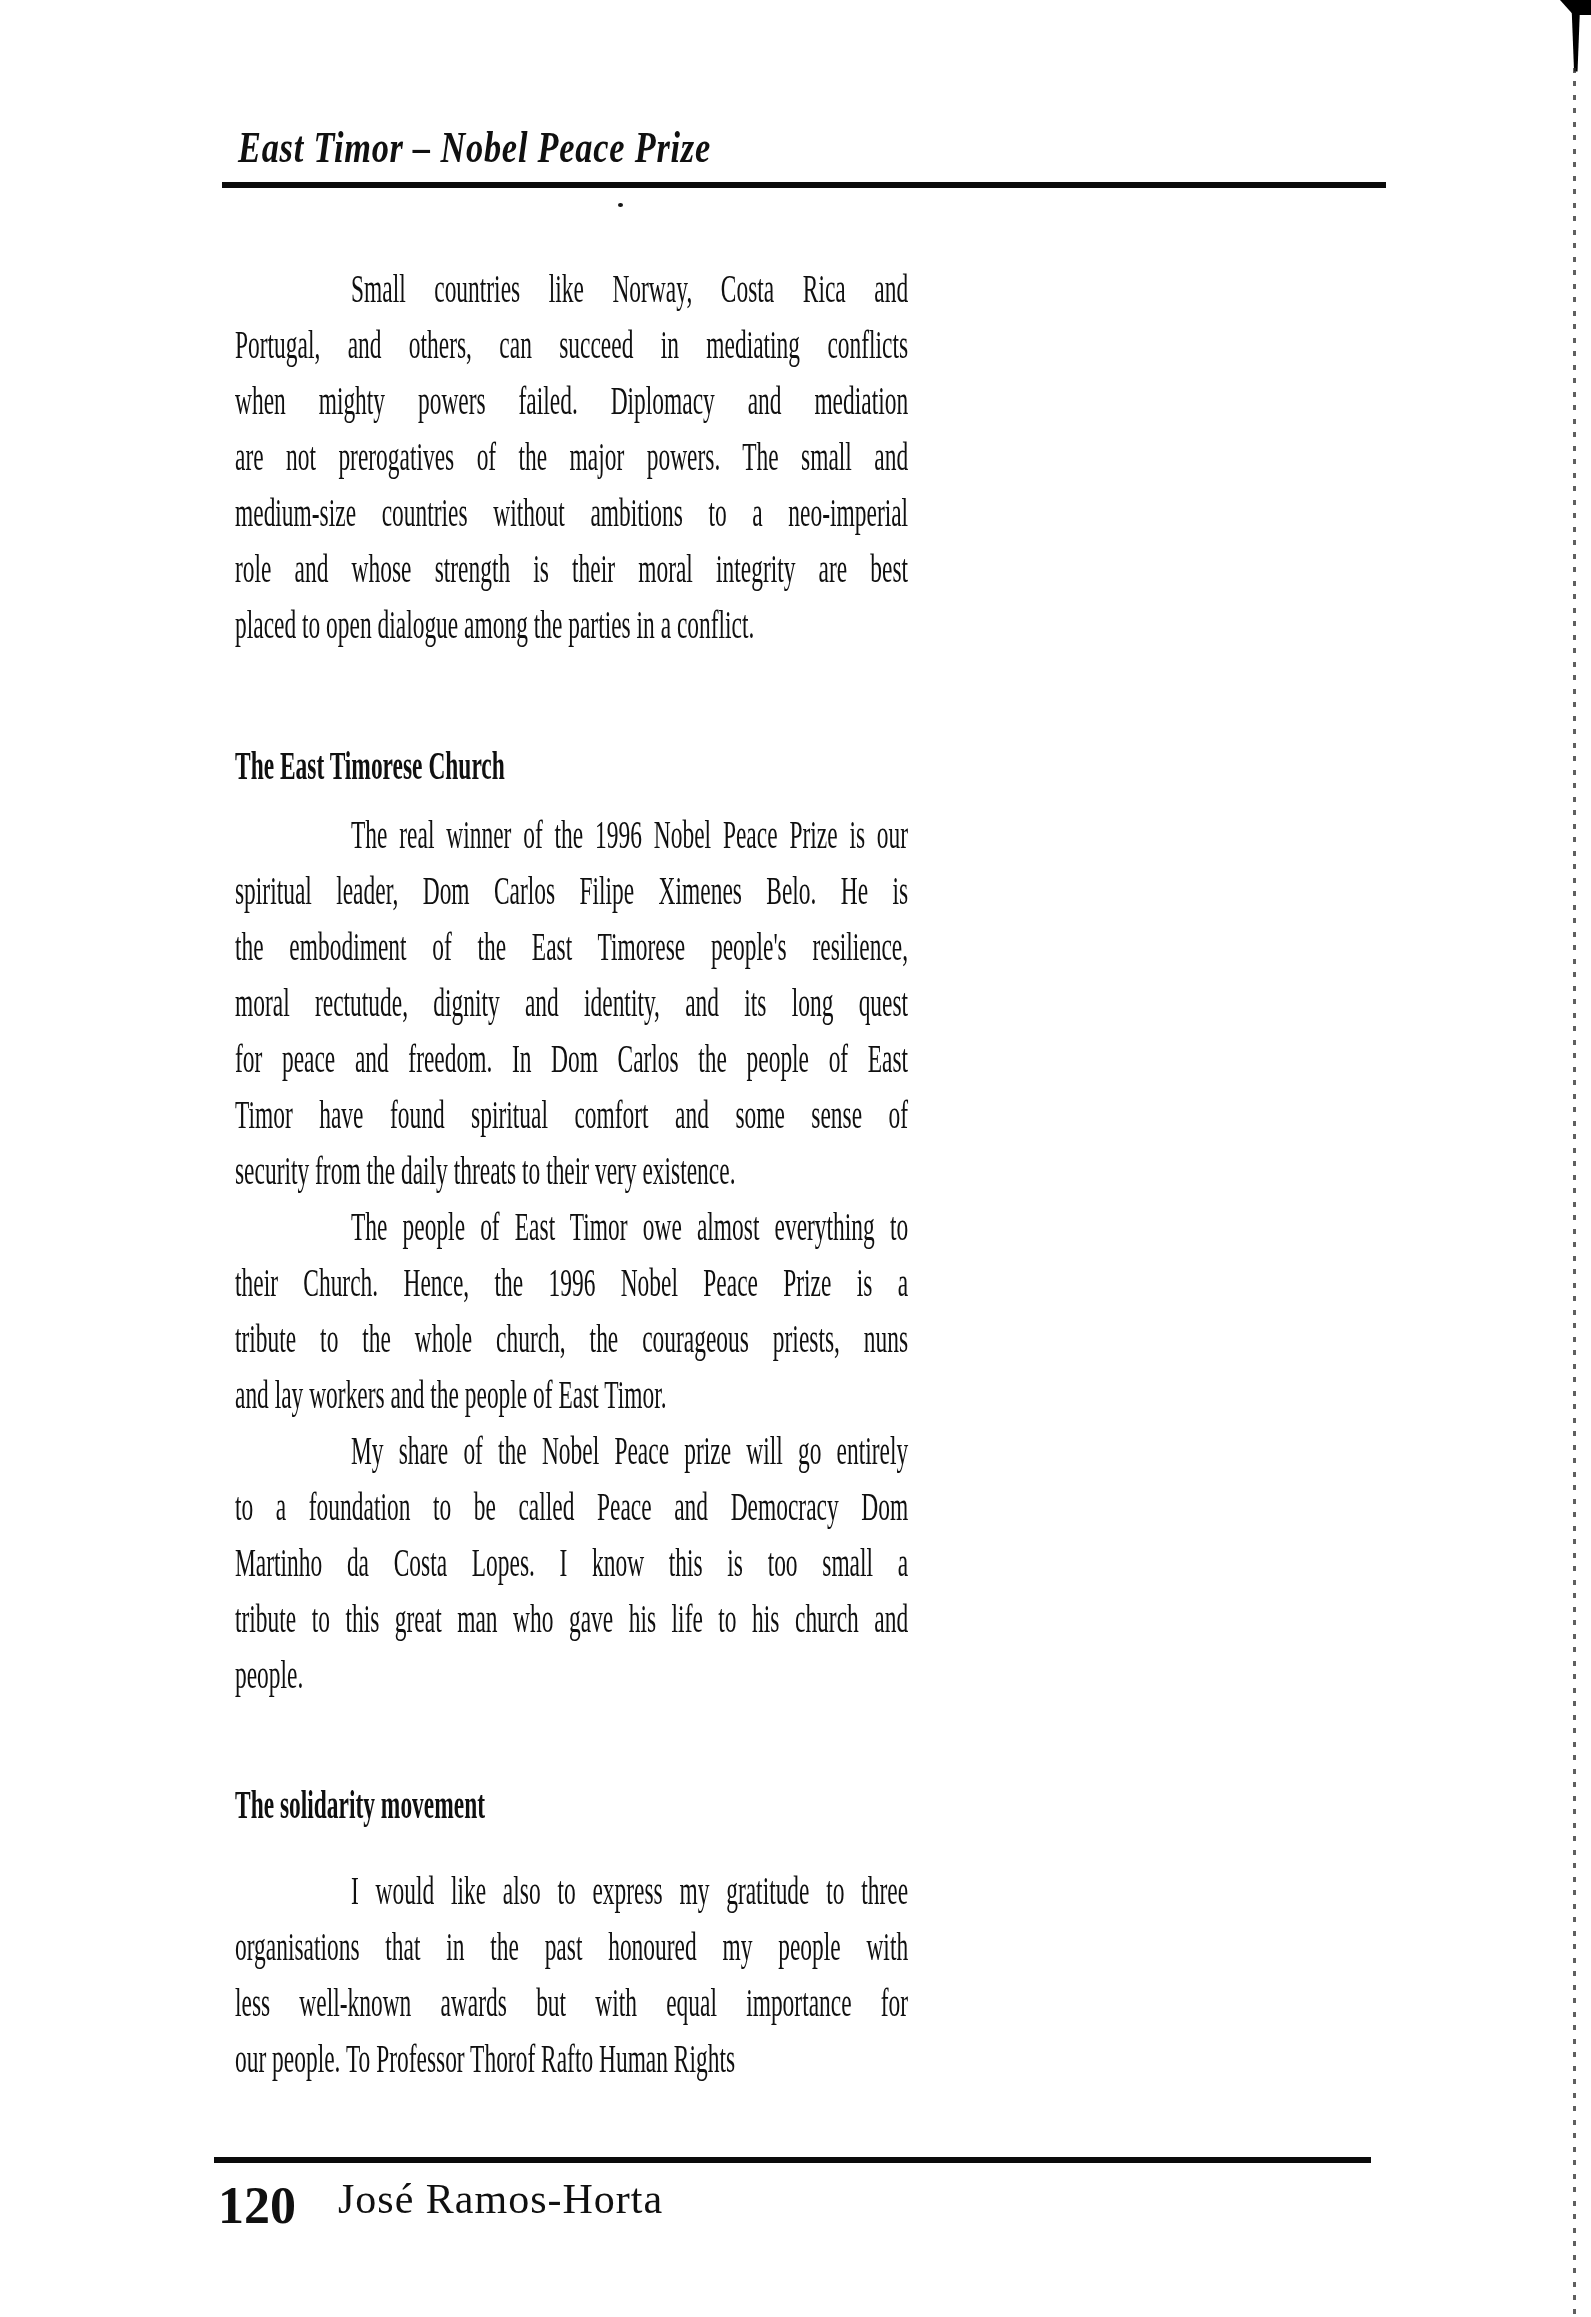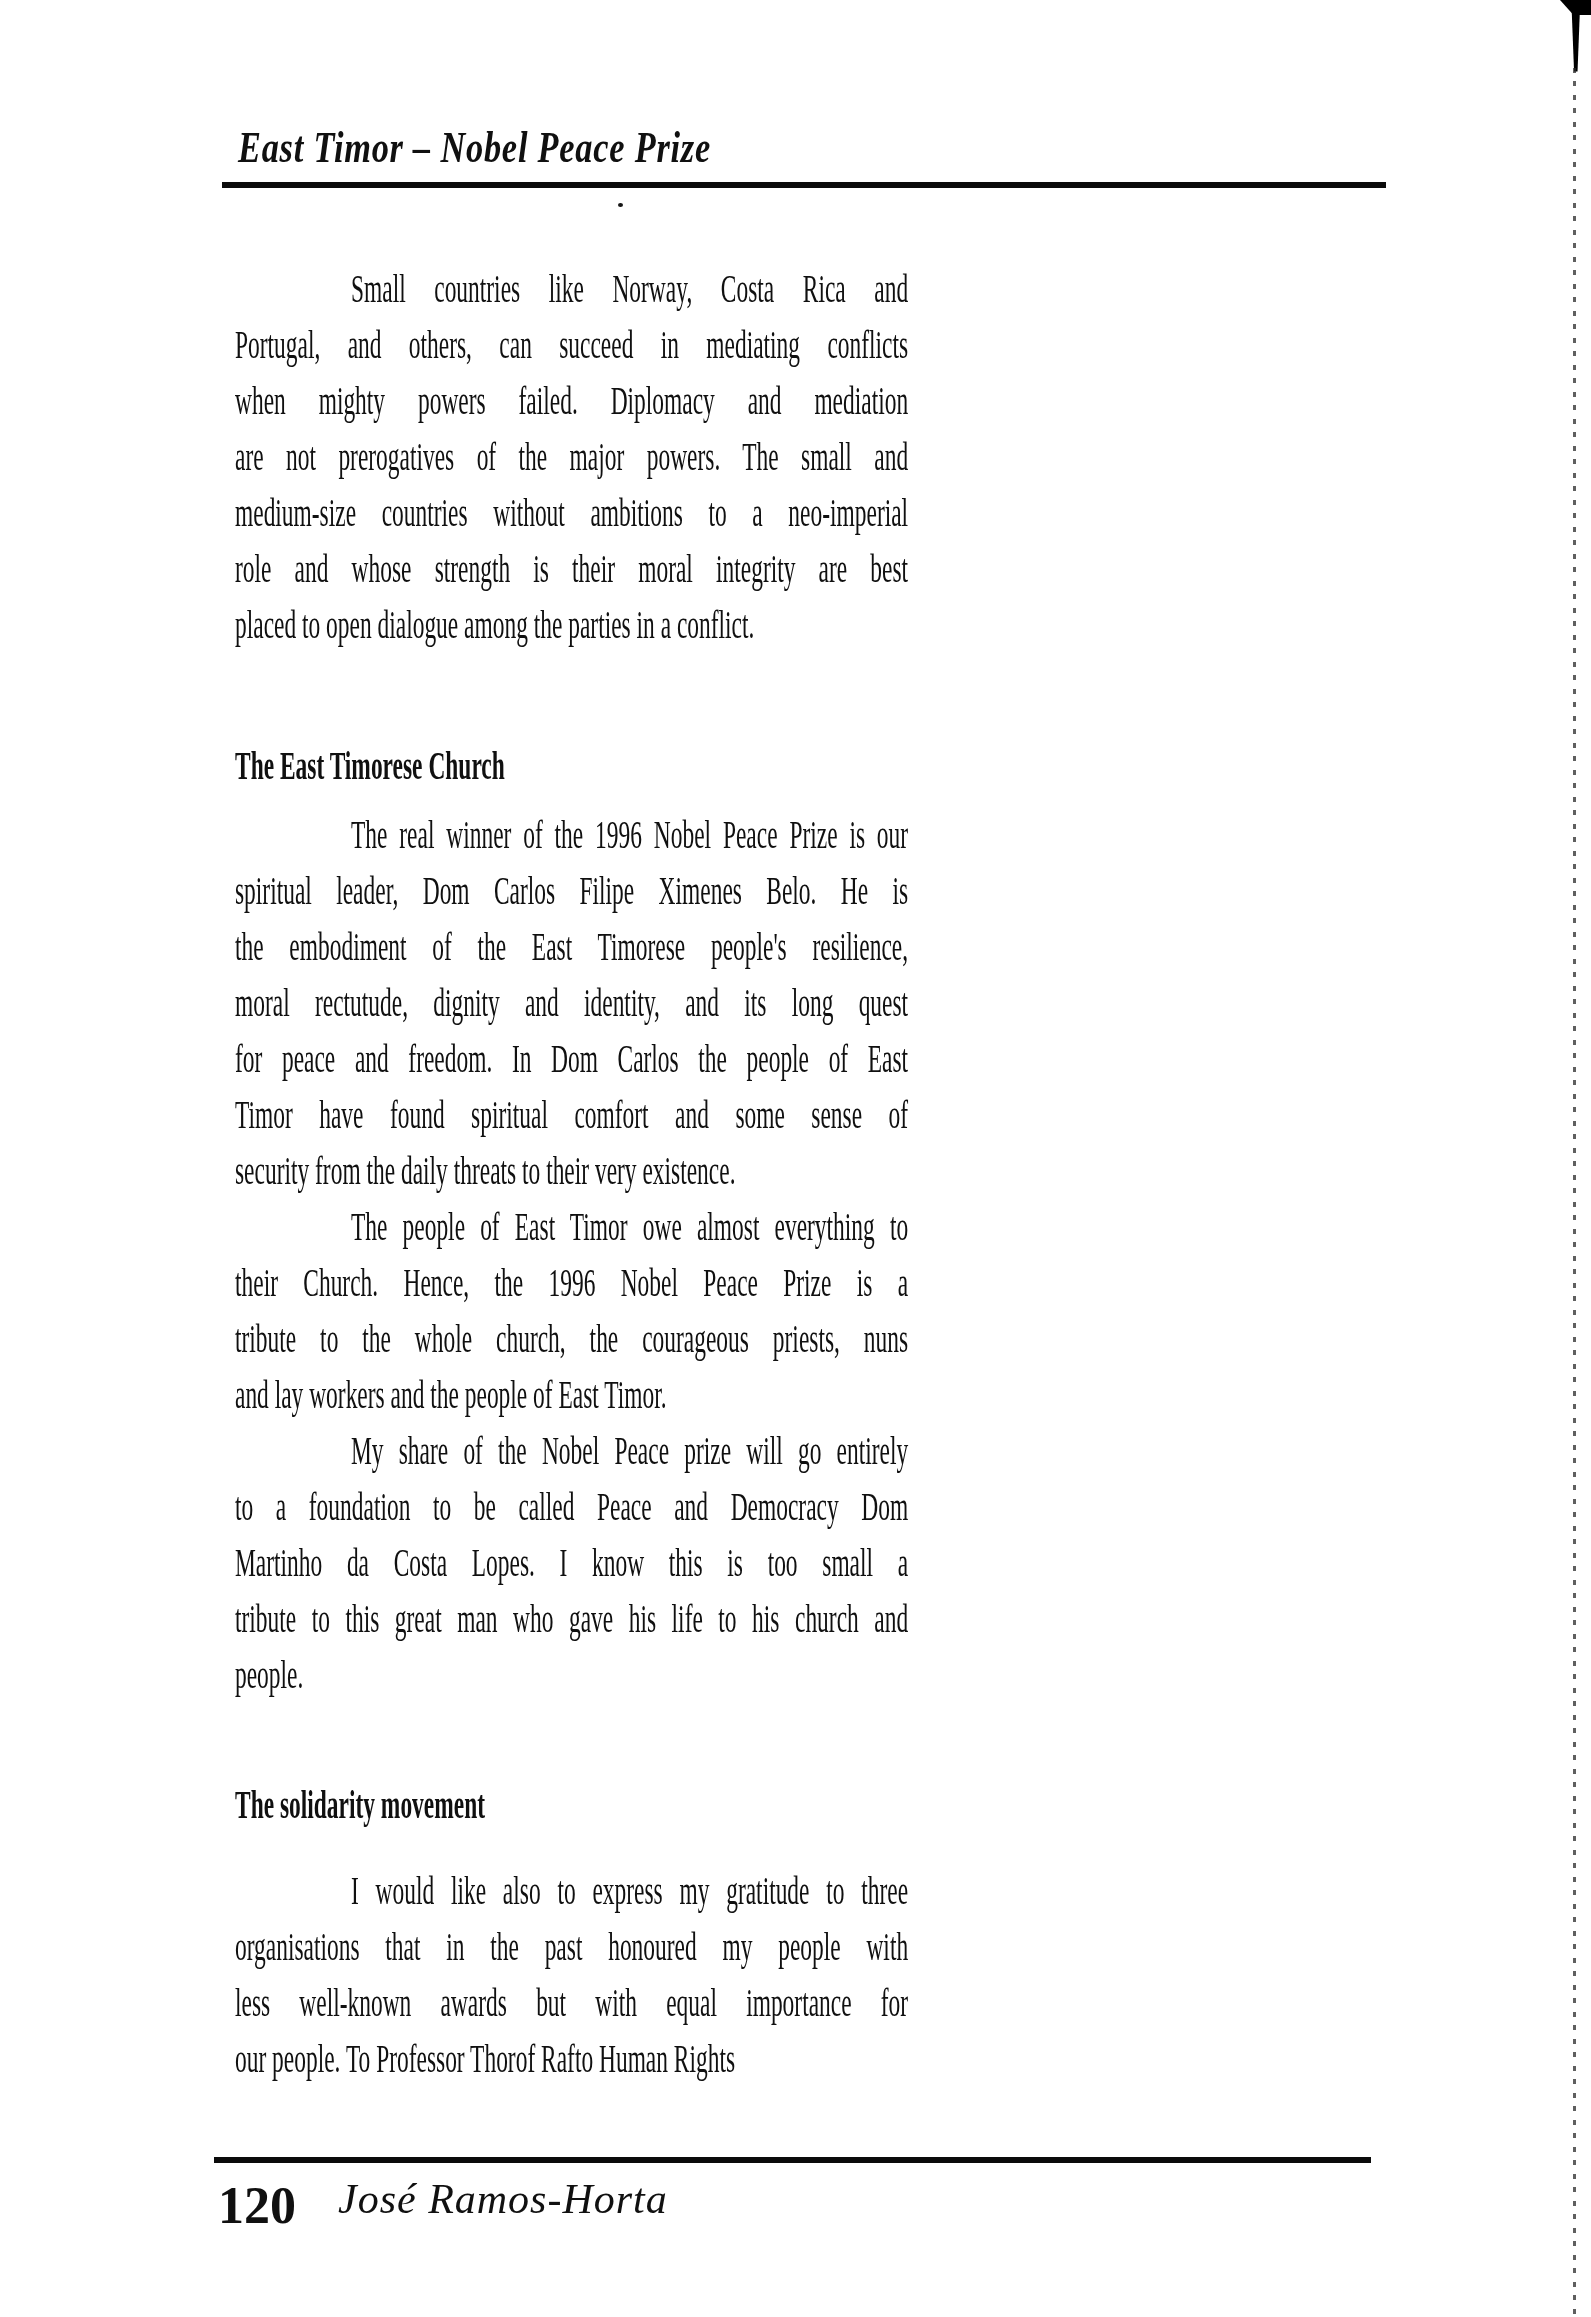--- a/index.html
+++ b/index.html
@@ -49,21 +49,21 @@
   .foot-rule{
     position:absolute;left:214px;top:2157px;
     width:1157px;height:5.8px;background:#0b0b0b;
   }
   .foot-num{
     position:absolute;left:218px;top:2180px;
     font-size:52px;font-weight:bold;line-height:1;
   }
   .foot-author{
     position:absolute;left:338px;top:2178px;
-    font-size:42px;font-style:italic;line-height:1;
+    font-size:42px;line-height:1;
     letter-spacing:1px;white-space:nowrap;
   }
   
   .corner-wedge{
     position:absolute;left:1560px;top:0;
     width:31px;height:15.4px;background:#000;
     clip-path:polygon(0 0,100% 0,100% 100%,45% 100%);
   }
   .corner-tail{
     position:absolute;left:1570px;top:11.6px;

